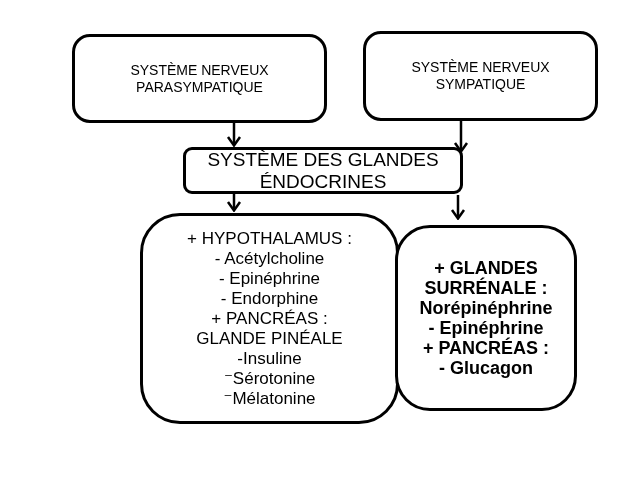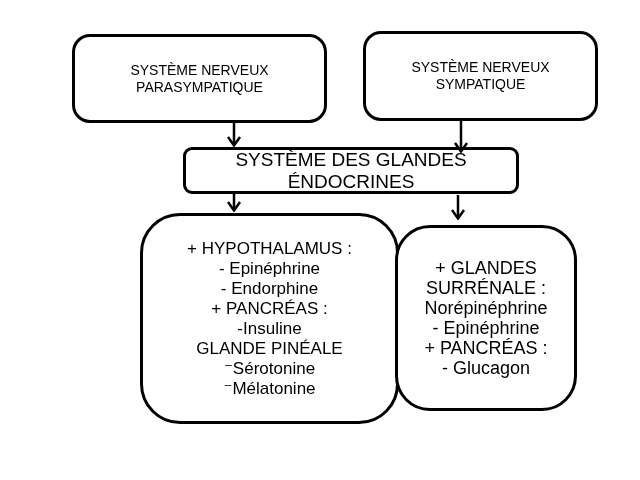--- a/index.html
+++ b/index.html
@@ -45,37 +45,37 @@
   
   .node-sym {
     left: 363px; top: 31px;
     width: 235px; height: 90px;
     border-radius: 18px;
     font-size: 14px; line-height: 17px;
   }
   
   .node-endocrine {
     left: 183px; top: 147px;
-    width: 336px; height: 47px;
+    width: 280px; height: 47px;
     border-radius: 9px;
     font-size: 19px; line-height: 22px;
   }
   
   .node-leftglands {
     left: 100px; top: 213px;
     width: 259px; height: 211px;
     border-radius: 40px;
     font-size: 17px; line-height: 20px; margin-left: 40px;
   }
   
   .node-rightglands {
     left: 395px; top: 225px;
     width: 182px; height: 186px;
     border-radius: 35px;
-    font-size: 18px; line-height: 20px;
+    font-size: 18px; line-height: 20px; font-weight: bold;
   }
   .arrow {
     position: absolute;
     z-index: 2;
   }
 </style>
 </head>
 <body>
 
 <div class="canvas">
@@ -90,25 +90,26 @@
     <div class="line">SYMPATIQUE</div>
   </div>
 
   <div class="node node-endocrine">
     <div class="line">SYSTÈME DES GLANDES</div>
     <div class="line">ÉNDOCRINES</div>
   </div>
 
   <div class="node node-leftglands">
     <div class="line">+ HYPOTHALAMUS :</div>
+    <div class="line">- Acétylcholine</div>
     <div class="line">- Epinéphrine</div>
     <div class="line">- Endorphine</div>
     <div class="line">+ PANCRÉAS :</div>
+    <div class="line">GLANDE PINÉALE</div>
     <div class="line">-Insuline</div>
-    <div class="line">GLANDE PINÉALE</div>
     <div class="line">⁻Sérotonine</div>
     <div class="line">⁻Mélatonine</div>
   </div>
 
   <div class="node node-rightglands">
     <div class="line">+ GLANDES</div>
     <div class="line">SURRÉNALE :</div>
     <div class="line">Norépinéphrine</div>
     <div class="line">- Epinéphrine</div>
     <div class="line">+ PANCRÉAS :</div>

